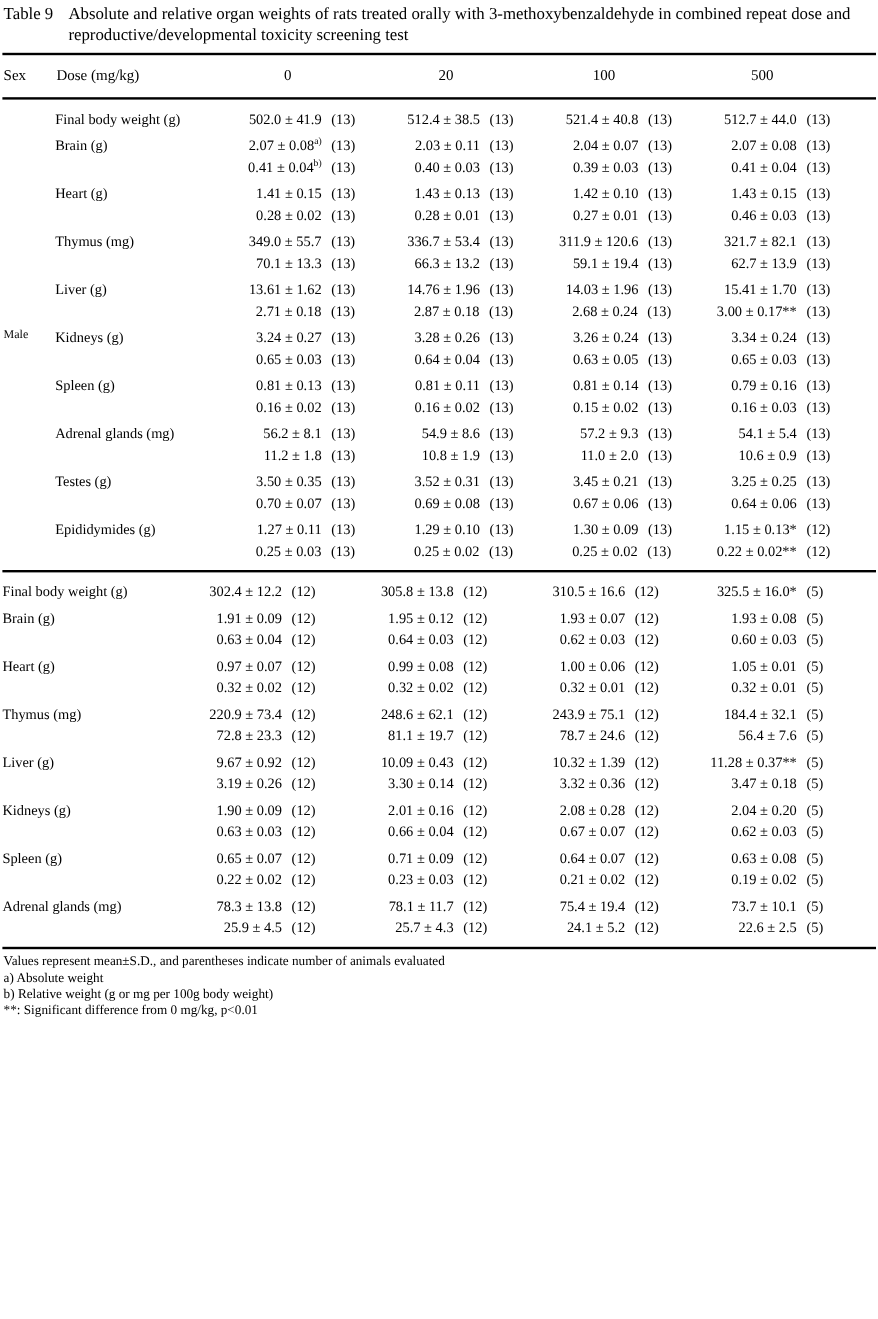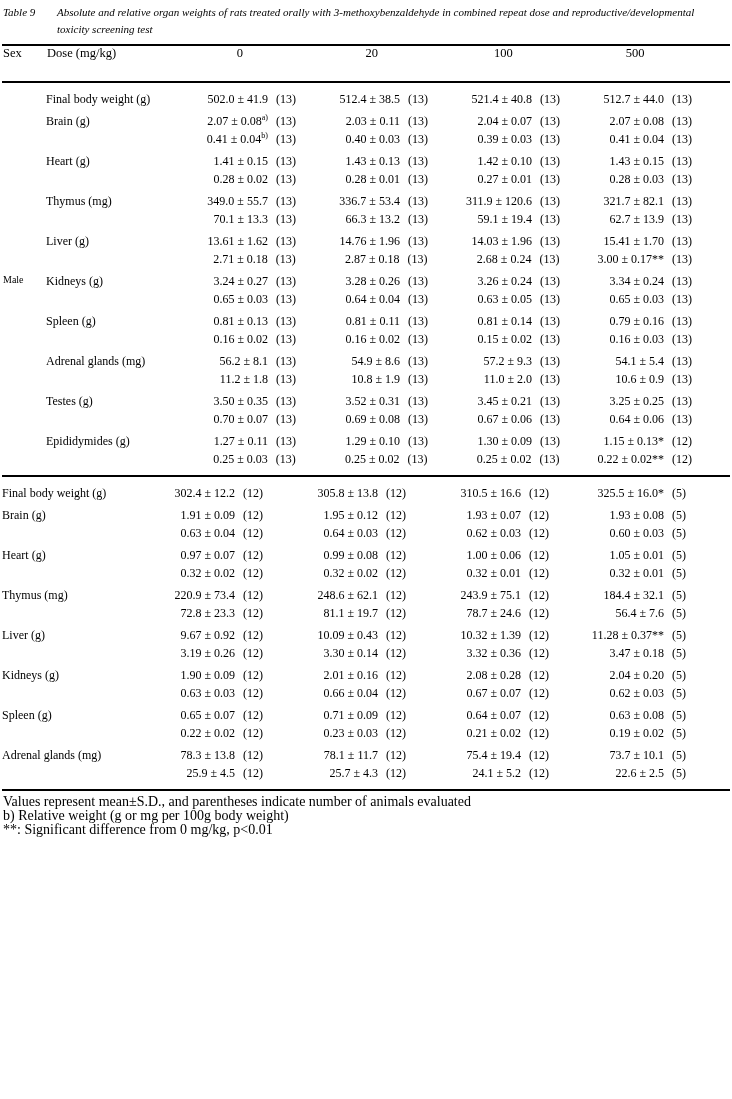--- a/index.html
+++ b/index.html
@@ -2,42 +2,42 @@
 <html><head>
 <meta charset="utf-8">
 <style>
   html,body{margin:0;padding:0;background:#fff;}
   .page{
     width:732px;height:1099px;background:#fff;color:#000;
     font-family:"Liberation Serif","DejaVu Serif",serif;
     overflow:hidden;box-sizing:border-box;padding:4px 2px 0 2px;
   }
   
-  .title-row{display:flex;font-size:11px;line-height:17px;padding-left:1px;font-style:italic;}
+  .title-row{display:flex;font-size:14px;line-height:17px;padding-left:1px;}
   .title-label{width:54px;flex:none;}
   .title-text{flex:1;padding-right:2px;}
   
   .rule-top{border-top:2.5px solid #000;margin-top:6px;}
   
-  .header-row{display:flex;height:35px;font-size:12.5px;border-bottom:2.5px solid #000;font-family:Liberation Serif, serif;}
+  .header-row{display:flex;align-items:center;height:35px;font-size:12.5px;border-bottom:2.5px solid #000;font-family:Liberation Serif, serif;}
   .sex-h{width:44px;flex:none;padding-left:1px;}
   .doselbl-h{width:156px;flex:none;}
   .dose-h{flex:1;text-align:center;padding-right:58px;box-sizing:border-box;}
   
   .section{display:flex;border-bottom:2.5px solid #000;padding:7px 0;}
   .sex-cell{width:44px;flex:none;display:flex;align-items:center;font-size:10px;padding-left:1px;box-sizing:border-box;}
   .rows{flex:1;display:flex;flex-direction:column;gap:4px;}
   .line{display:flex;line-height:18px;font-size:12px;}
   .row-label{width:156px;flex:none;box-sizing:border-box;}
   .cell{flex:1;display:flex;box-sizing:border-box;padding-right:24px;}
   .val{flex:1;text-align:right;white-space:nowrap;}
   .val sup{font-size:8px;line-height:0;vertical-align:super;}
   .n{width:34px;flex:none;text-align:left;margin-left:8px;white-space:nowrap;}
   
-  .footnotes{padding:4px 2px 0 1px;font-size:14px;line-height:13.8px;}
+  .footnotes{padding:4px 2px 0 1px;font-size:11px;line-height:13.8px;}
   .footnote-line{white-space:nowrap;}
 </style>
 </head>
 <body>
 
 <div class="page">
 
   <div class="title-row">
     <div class="title-label">Table 9</div>
     <div class="title-text">Absolute and relative organ weights of rats treated orally with 3-methoxybenzaldehyde in combined repeat dose and reproductive/developmental toxicity screening test</div>
@@ -147,21 +147,21 @@
               </div>
               <div class="cell">
                 <span class="val">0.28 ± 0.01</span>
                 <span class="n">(13)</span>
               </div>
               <div class="cell">
                 <span class="val">0.27 ± 0.01</span>
                 <span class="n">(13)</span>
               </div>
               <div class="cell">
-                <span class="val">0.28 ± 0.03</span>
+                <span class="val">0.46 ± 0.03</span>
                 <span class="n">(13)</span>
               </div>
             </div>
           </div>
           <div class="group">
             <div class="line">
               <div class="row-label">Thymus (mg)</div>
               <div class="cell">
                 <span class="val">349.0 ± 55.7</span>
                 <span class="n">(13)</span>
@@ -743,17 +743,18 @@
                 <span class="n">(5)</span>
               </div>
             </div>
           </div>
         </div>
       </div>
     </div>
 
   <div class="footnotes">
       <div class="footnote-line">Values represent mean±S.D., and parentheses indicate number of animals evaluated</div>
+      <div class="footnote-line">a) Absolute weight</div>
       <div class="footnote-line">b) Relative weight (g or mg per 100g body weight)</div>
       <div class="footnote-line">**: Significant difference from 0 mg/kg, p&lt;0.01</div>
     </div>
 
 </div>
 
 </body></html>

